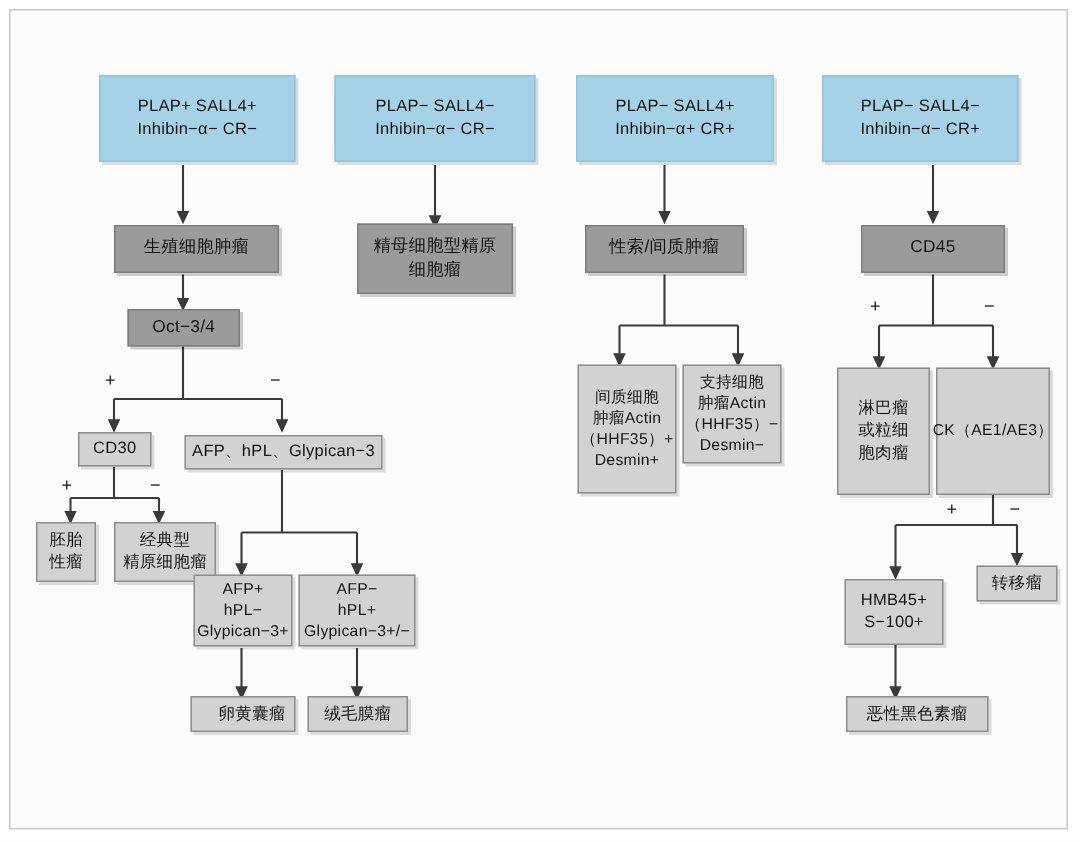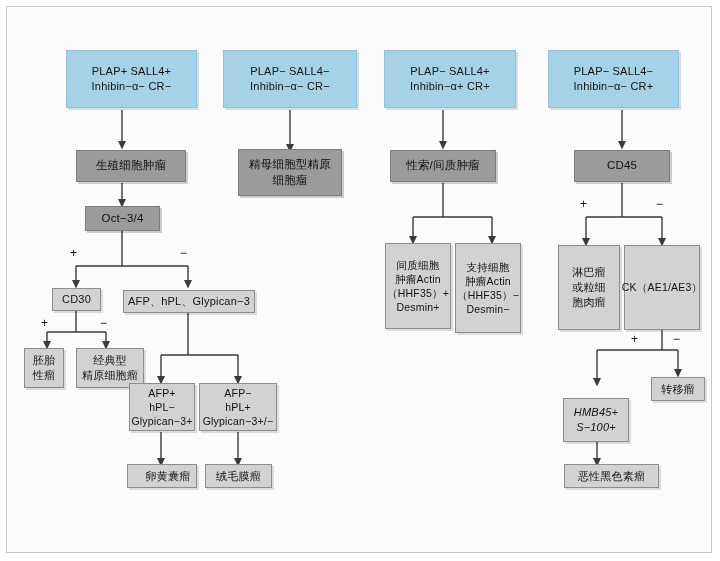--- a/index.html
+++ b/index.html
@@ -209,21 +209,21 @@
     <span class="ln">绒毛膜瘤</span>
   </div>
 
   <div class="box b-light small" style="left:385px;top:243px;width:66px;height:86px;">
     <span class="ln">间质细胞</span>
     <span class="ln">肿瘤Actin</span>
     <span class="ln">（HHF35）+</span>
     <span class="ln">Desmin+</span>
   </div>
 
-  <div class="box b-light small" style="left:455px;top:243px;width:66px;height:90px;">
+  <div class="box b-light small" style="left:455px;top:243px;width:66px;height:66px;">
     <span class="ln">支持细胞</span>
     <span class="ln">肿瘤Actin</span>
     <span class="ln">（HHF35）−</span>
     <span class="ln">Desmin−</span>
   </div>
 
   <div class="sign" style="left:580px;top:198px;">+</div>
   <div class="sign" style="left:656px;top:198px;">−</div>
 
   <div class="box b-light" style="left:558px;top:245px;width:62px;height:85px;">
@@ -232,21 +232,21 @@
     <span class="ln">胞肉瘤</span>
   </div>
 
   <div class="box b-light small" style="left:624px;top:245px;width:76px;height:85px;">
     <span class="ln">CK（AE1/AE3）</span>
   </div>
 
   <div class="sign" style="left:631px;top:333px;">+</div>
   <div class="sign" style="left:673px;top:333px;">−</div>
 
-  <div class="box b-light" style="left:563px;top:398px;width:66px;height:44px;font-style:italic;">
+  <div class="box b-light" style="left:563px;top:386px;width:66px;height:44px;">
     <span class="ln">HMB45+</span>
     <span class="ln">S−100+</span>
   </div>
 
   <div class="box b-light" style="left:651px;top:377px;width:54px;height:24px;">
     <span class="ln">转移瘤</span>
   </div>
 
   <div class="box b-light" style="left:564px;top:464px;width:95px;height:24px;">
     <span class="ln">恶性黑色素瘤</span>

